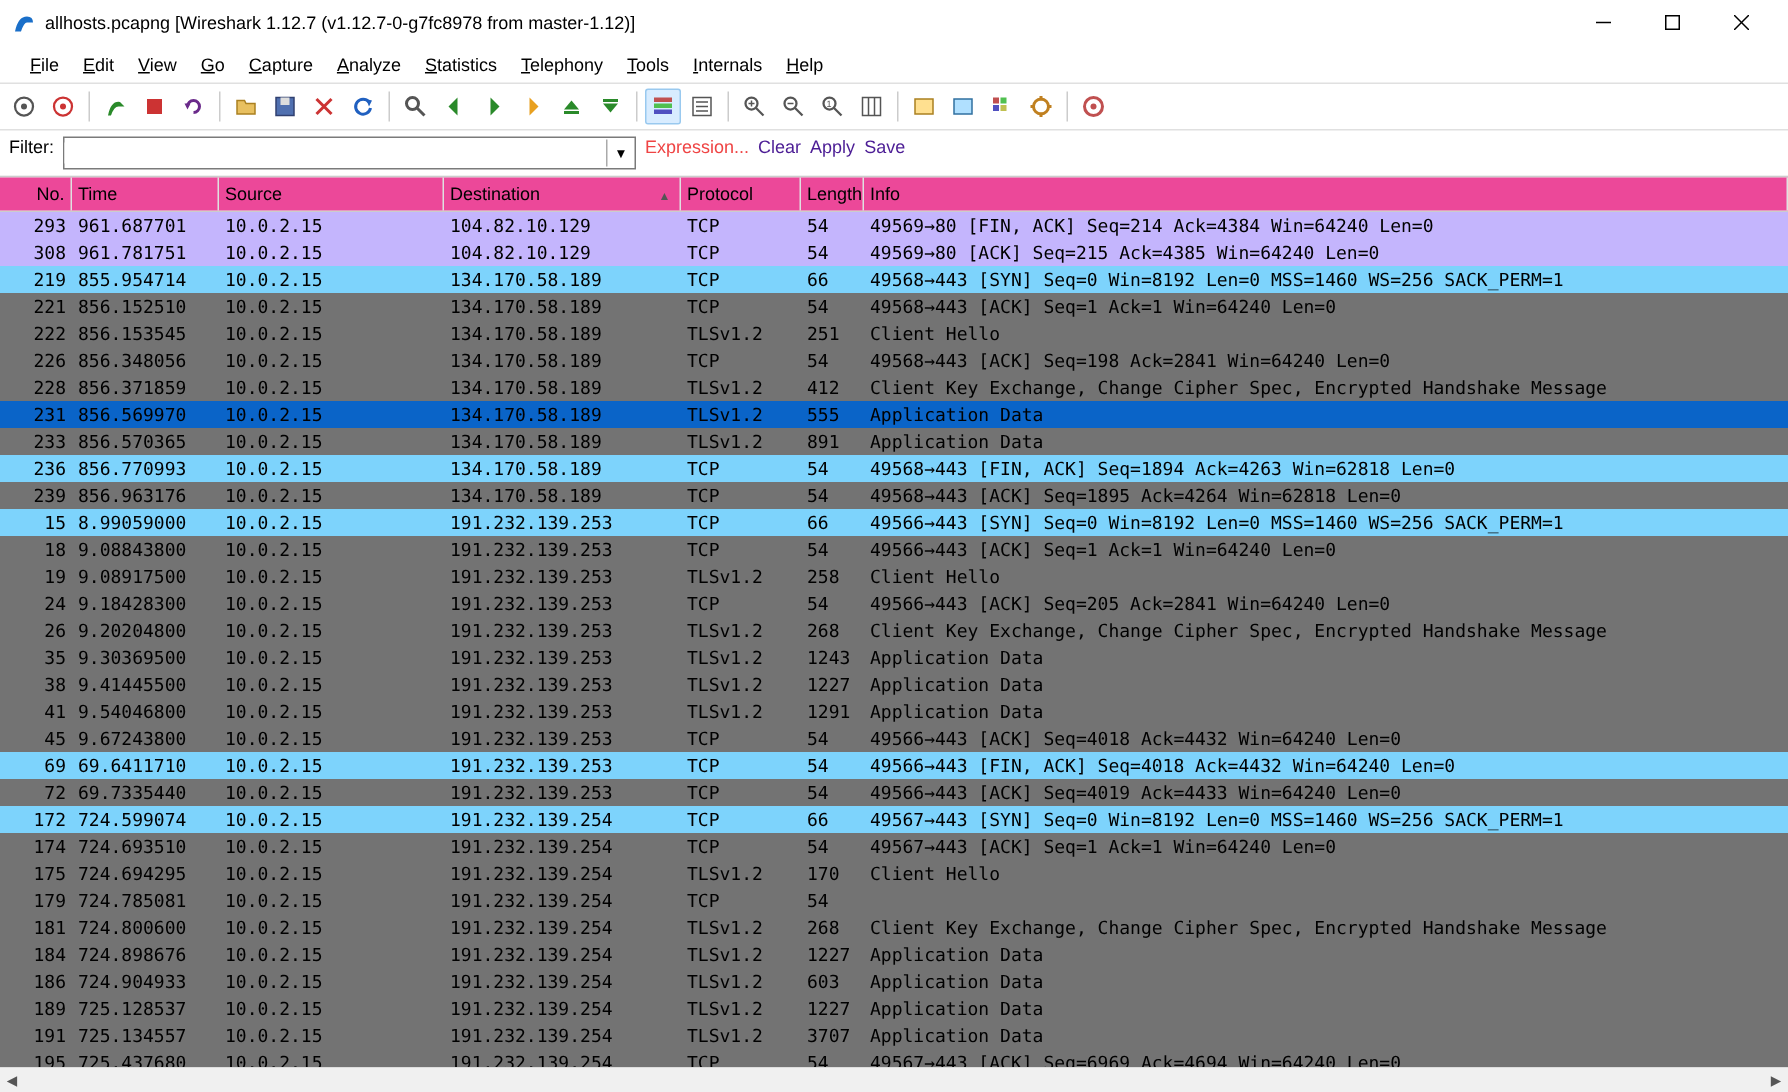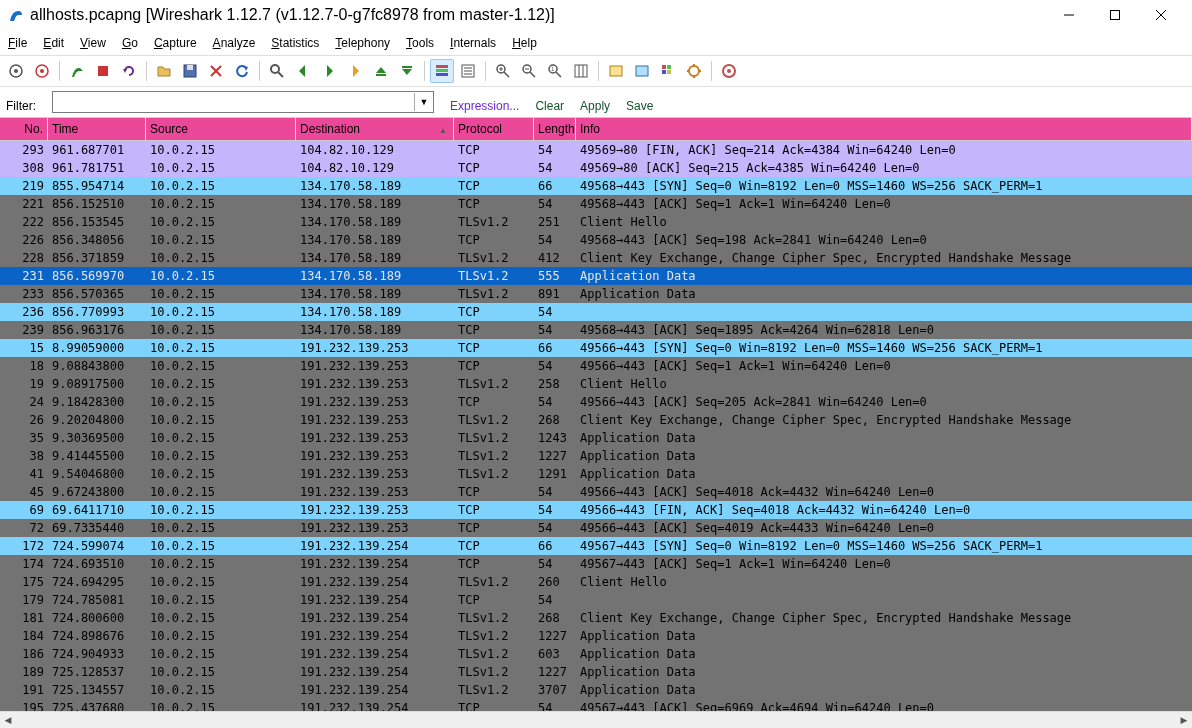--- a/index.html
+++ b/index.html
@@ -1,49 +1,49 @@
 <!DOCTYPE html>
 <html><head>
 <meta charset="utf-8">
 <style>
 html,body{margin:0;padding:0;font-family:"Segoe UI",Tahoma,sans-serif;font-size:12px;background:#fff;color:#000;height:100%;overflow:hidden}
 .title-bar{height:30px;display:flex;align-items:center;padding:0 8px;background:#fff;border-bottom:1px solid #fff}
 .shark{width:16px;height:16px;margin-right:6px}
-.title-text{flex:1;font-size:16px}
+.title-text{flex:1;font-size:12px}
 .win-ctrl{display:flex;gap:0}
 .win-btn{width:46px;height:30px;display:flex;align-items:center;justify-content:center;font-family:inherit}
-.menu-bar{display:flex;gap:0;padding:2px 0;border-bottom:1px solid #e0e0e0}
+.menu-bar{display:flex;gap:0;padding:2px 12px;border-bottom:1px solid #e0e0e0}
 .menu-item{padding:3px 8px}
 .u{text-decoration:underline}
 .toolbar{display:flex;align-items:center;gap:2px;padding:3px 4px;border-bottom:1px solid #e0e0e0}
 .tb-btn{width:22px;height:22px;display:flex;align-items:center;justify-content:center;border:1px solid transparent;border-radius:2px}
 .tb-sep{width:1px;height:20px;background:#ccc;margin:0 3px}
-.filter-bar{display:flex;align-items:flex-end;gap:16px;padding:4px 6px;border-bottom:1px solid #e0e0e0}
+.filter-bar{display:flex;align-items:flex-start;gap:6px;padding:4px 6px;border-bottom:1px solid #e0e0e0}
 .filter-input{flex:0 0 380px;height:20px;border:1px solid #7a7a7a;display:flex;align-items:center}
 .filter-input input{flex:1;border:none;outline:none;padding:0 4px;font:inherit}
 .filter-dd{width:18px;height:18px;border-left:1px solid #aaa;display:flex;align-items:center;justify-content:center;font-size:9px}
-.flink{color:#6d28d9;cursor:pointer}
-.flink.dim{color:#14532d;cursor:default}
+.flink{color:#ef4444;cursor:pointer}
+.flink.dim{color:#4c1d95;cursor:default}
 .packet-wrap{position:absolute;top:117px;bottom:16px;left:0;right:0;overflow:auto;font-family:"Lucida Console","Consolas",monospace;font-size:12px;line-height:16px}
 .pkt-head{position:sticky;top:0;display:flex;background:#fff;border-bottom:1px solid #ccc;border-top:1px solid #ccc;z-index:2}
 .col{padding:1px 4px;box-sizing:border-box;overflow:hidden;white-space:nowrap}
 .c-no{width:48px;text-align:right}
 .c-time{width:98px}
 .c-src{width:150px}
 .c-dst{width:158px}
 .c-proto{width:80px}
 .c-len{width:42px;}
 .c-info{flex:1}
 .pkt-head .col{border-right:1px solid #e0e0e0;font-family:"Segoe UI",sans-serif;padding:3px 4px;background:#ec4899;position:relative}
 .pkt-head .c-dst::after{content:"▲";font-size:8px;position:absolute;right:6px;top:5px;color:#555}
 .row{display:flex}
 .row.green{background:#c4b5fd}
 .row.purple{background:#737373}
 .row.gray{background:#7dd3fc}
-.row.sel{background:#0a64c8;color:#e5e5e5}
+.row.sel{background:#0a64c8;color:#000000}
 .hscroll{position:absolute;bottom:0;left:0;right:0;height:16px;background:#f0f0f0;border-top:1px solid #ddd;display:flex;align-items:center}
 .hscroll .arrow{width:16px;height:14px;display:flex;align-items:center;justify-content:center;font-size:9px;color:#555}
 svg{display:block}
 </style>
 </head>
 <body>
 
 <div class="title-bar">
   <svg class="shark" viewBox="0 0 16 16">
       <path fill="#1a6fc9" d="M2 14 Q4 4 10 4 Q14 4 14 8 L10 8 Q8 8 6 14 Z"></path>
@@ -358,20 +358,21 @@
         <div class="col c-len">891</div>
         <div class="col c-info">Application Data</div>
       </div>
       <div class="row gray">
         <div class="col c-no">236</div>
         <div class="col c-time">856.770993</div>
         <div class="col c-src">10.0.2.15</div>
         <div class="col c-dst">134.170.58.189</div>
         <div class="col c-proto">TCP</div>
         <div class="col c-len">54</div>
+        <div class="col c-info">49568→443 [FIN, ACK] Seq=1894 Ack=4263 Win=62818 Len=0</div>
       </div>
       <div class="row purple">
         <div class="col c-no">239</div>
         <div class="col c-time">856.963176</div>
         <div class="col c-src">10.0.2.15</div>
         <div class="col c-dst">134.170.58.189</div>
         <div class="col c-proto">TCP</div>
         <div class="col c-len">54</div>
         <div class="col c-info">49568→443 [ACK] Seq=1895 Ack=4264 Win=62818 Len=0</div>
       </div>
@@ -491,21 +492,21 @@
         <div class="col c-proto">TCP</div>
         <div class="col c-len">54</div>
         <div class="col c-info">49567→443 [ACK] Seq=1 Ack=1 Win=64240 Len=0</div>
       </div>
       <div class="row purple">
         <div class="col c-no">175</div>
         <div class="col c-time">724.694295</div>
         <div class="col c-src">10.0.2.15</div>
         <div class="col c-dst">191.232.139.254</div>
         <div class="col c-proto">TLSv1.2</div>
-        <div class="col c-len">260</div>
+        <div class="col c-len">170</div>
         <div class="col c-info">Client Hello</div>
       </div>
       <div class="row purple">
         <div class="col c-no">179</div>
         <div class="col c-time">724.785081</div>
         <div class="col c-src">10.0.2.15</div>
         <div class="col c-dst">191.232.139.254</div>
         <div class="col c-proto">TCP</div>
         <div class="col c-len">54</div>
       </div>

